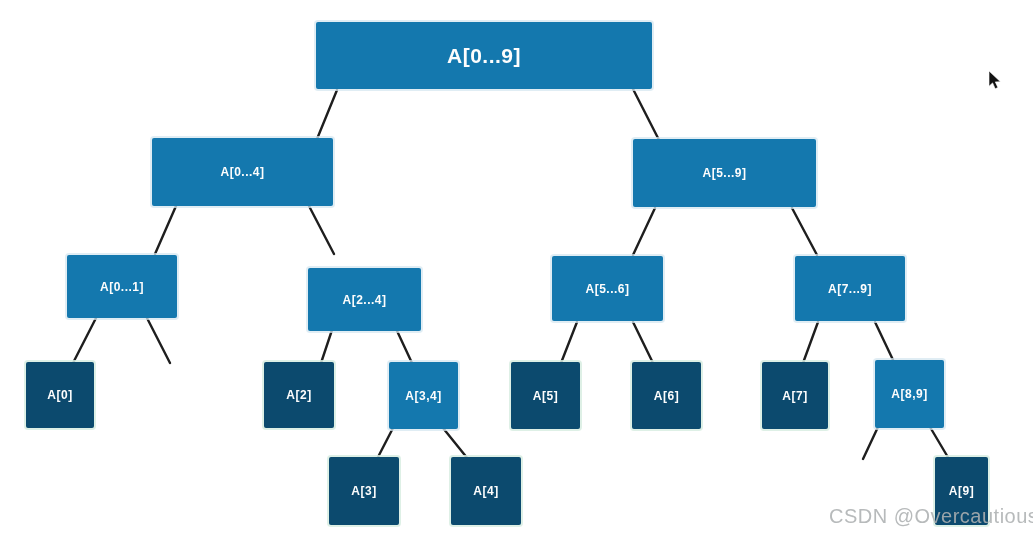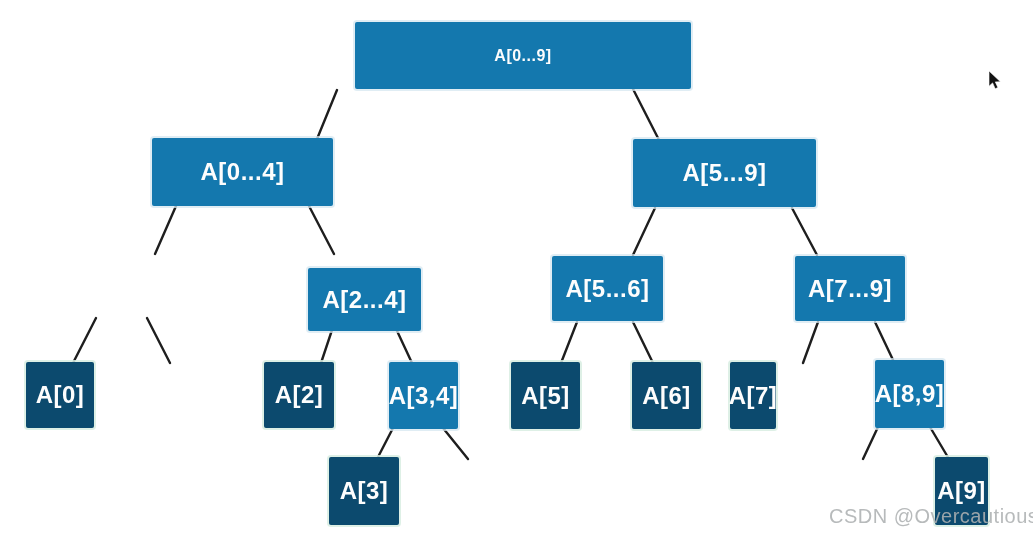--- a/index.html
+++ b/index.html
@@ -27,34 +27,34 @@
     stroke-linecap: round;
   }
   .node {
     position: absolute;
     z-index: 2;
     display: flex;
     align-items: center;
     justify-content: center;
     color: #fdfdfd;
     font-weight: 700;
-    font-size: 24px;
+    font-size: 12px;
     letter-spacing: 0.5px;
     border-radius: 2px;
     text-align: center;
   }
   .node.blue {
     background: #1478ae;
     box-shadow: 0 0 0 2px rgba(214, 231, 240, 0.75);
   }
   .node.green {
     background: #0c4a6e;
     box-shadow: 0 0 0 2px rgba(216, 237, 226, 0.85);
   }
-  .node.root { font-size: 16px; margin-left: 39px; }
+  .node.root { font-size: 21px; }
   .watermark {
     position: absolute;
     z-index: 3;
     left: 829px;
     top: 505px;
     font-size: 20px;
     font-weight: 400;
     color: rgba(173, 176, 178, 0.88);
     white-space: nowrap;
     letter-spacing: 0.5px;
@@ -96,20 +96,23 @@
     <span>A[0...9]</span>
   </div>
 
   <div class="node blue" style="left:152px;top:138px;width:181px;height:68px">
     <span>A[0...4]</span>
   </div>
   <div class="node blue" style="left:633px;top:139px;width:183px;height:68px">
     <span>A[5...9]</span>
   </div>
 
+  <div class="node blue" style="left:67px;top:255px;width:110px;height:63px">
+    <span>A[0...1]</span>
+  </div>
   <div class="node blue" style="left:308px;top:268px;width:113px;height:63px">
     <span>A[2...4]</span>
   </div>
   <div class="node blue" style="left:552px;top:256px;width:111px;height:65px">
     <span>A[5...6]</span>
   </div>
   <div class="node blue" style="left:795px;top:256px;width:110px;height:65px">
     <span>A[7...9]</span>
   </div>
 
@@ -121,29 +124,32 @@
   </div>
   <div class="node blue" style="left:389px;top:362px;width:69px;height:67px">
     <span>A[3,4]</span>
   </div>
   <div class="node green" style="left:511px;top:362px;width:69px;height:67px">
     <span>A[5]</span>
   </div>
   <div class="node green" style="left:632px;top:362px;width:69px;height:67px">
     <span>A[6]</span>
   </div>
-  <div class="node green" style="left:730px;top:362px;width:46px;height:67px">
+  <div class="node green" style="left:762px;top:362px;width:66px;height:67px">
     <span>A[7]</span>
   </div>
   <div class="node blue" style="left:875px;top:360px;width:69px;height:68px">
     <span>A[8,9]</span>
   </div>
 
   <div class="node green" style="left:329px;top:457px;width:70px;height:68px">
     <span>A[3]</span>
+  </div>
+  <div class="node green" style="left:451px;top:457px;width:70px;height:68px">
+    <span>A[4]</span>
   </div>
   <div class="node green" style="left:935px;top:457px;width:53px;height:68px">
     <span>A[9]</span>
   </div>
 
   <div class="watermark">CSDN @Overcautious</div>
 
   <svg class="cursor" width="14" height="20" viewBox="0 0 14 20">
     <path d="M1 0 L1 15.2 L4.6 11.9 L7.2 17.8 L9.9 16.5 L7.3 10.9 L12.4 10.7 Z" fill="#121212" stroke="#ffffff" stroke-width="0.6"></path>
   </svg>

